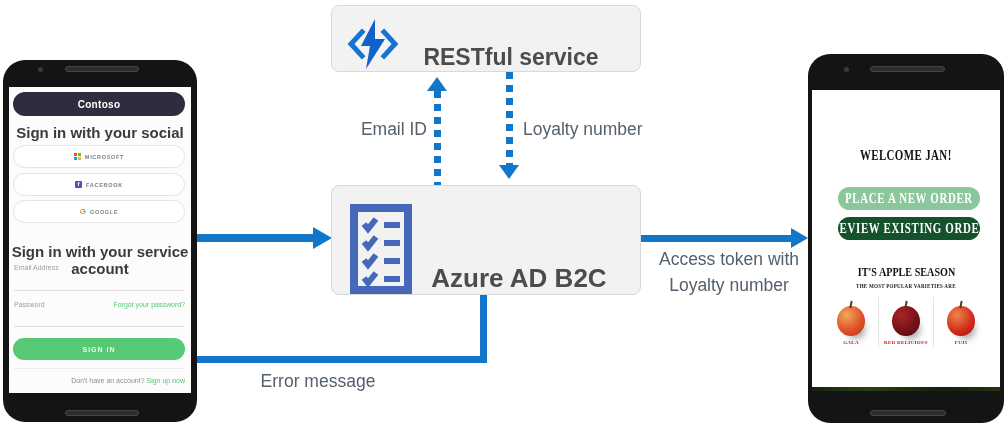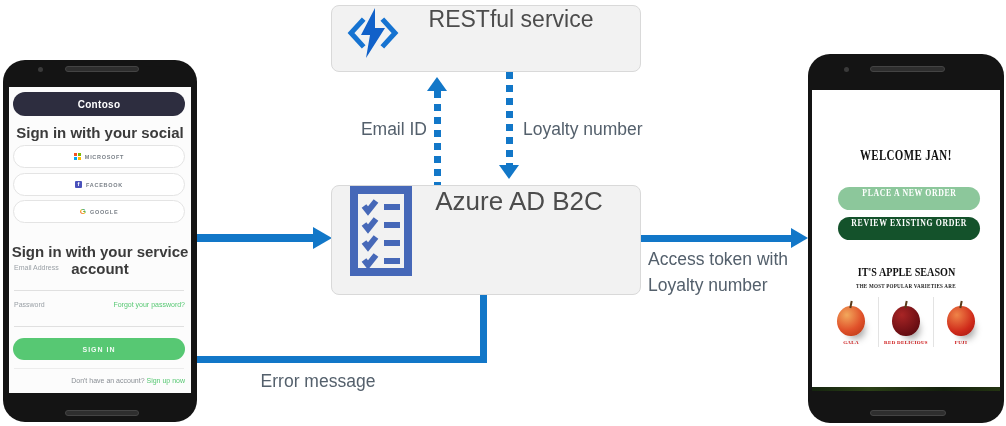--- a/index.html
+++ b/index.html
@@ -2,21 +2,21 @@
 <html><head>
 <meta charset="utf-8">
 <style>
   * { margin:0; padding:0; box-sizing:border-box; }
   html,body { background:#fff; }
   body { font-family:"Liberation Sans","DejaVu Sans",sans-serif; }
   .canvas { position:relative; width:1006px; height:426px; background:#fff; overflow:hidden; }
 
   
   .dbox { position:absolute; background:#f2f2f2; border:1px solid #d9d9d9; border-radius:8px;
-          display:flex; align-items:flex-start; }
+          display:flex; align-items:flex-end;font-weight:bold; }
   .box-restful { left:331px; top:5px; width:310px; height:67px; }
   .box-b2c { left:331px; top:185px; width:310px; height:110px; }
   .dbox .box-label { flex:1; text-align:center; color:#4c4c4c; }
   .box-restful .box-label { font-size:23px; padding-right:18px; }
   .box-b2c .box-label { font-size:26px; padding-right:14px; }
   .func-icon { margin-left:14px; }
   .checklist-icon { margin-left:18px; }
 
   
   .shaft-h { position:absolute; background:#1277c8; }
@@ -67,21 +67,21 @@
                 letter-spacing:1px; display:flex; align-items:center; justify-content:center; }
   .l-divider { position:absolute; left:5px; top:281px; width:170px; height:1px; background:#ececec; }
   .signup-row { position:absolute; right:6px; top:290px; font-size:7px; color:#8a8f95; }
   .signup-row .link { color:#57c873; }
 
   
   .condensed { display:inline-block; transform:scaleX(.78); transform-origin:center; white-space:nowrap; }
   .welcome { position:absolute; width:100%; top:58px; text-align:center; font-size:14px;
              font-weight:bold; color:#111; letter-spacing:.5px; }
   .r-btn { position:absolute; left:26px; width:142px; height:23px; border-radius:12px; color:#fff;
-           display:flex; justify-content:center; font-size:10px; font-weight:bold;
+           display:flex; align-items:center; justify-content:center; font-size:14px; font-weight:bold;
            letter-spacing:.8px; }
   .r-btn-1 { top:97px; background:#8cc79b; }
   .r-btn-2 { top:127px; background:#14522b; }
   .season-title { position:absolute; width:100%; top:174px; text-align:center; font-size:13px;
                   font-weight:bold; color:#111; }
   .season-sub { position:absolute; width:100%; top:192px; text-align:center; font-size:6.5px;
                 font-weight:bold; color:#222; letter-spacing:.3px; }
   .apple-row { position:absolute; left:12px; top:207px; width:164px; height:50px; display:flex; }
   .apple-col { flex:1; display:flex; flex-direction:column; align-items:center; justify-content:flex-end;
                padding-bottom:2px; }
@@ -111,21 +111,21 @@
   <div class="dash-v" style="left:434px; top:91px; height:94px;"></div>
   <div class="head-up" style="left:427px; top:77px;"></div>
 
   <div class="dash-v" style="left:506px; top:72px; height:93px;"></div>
   <div class="head-down" style="left:499px; top:165px;"></div>
 
   <div class="error-path"></div>
 
   <div class="flow-label" style="left:335px; top:119px; width:92px; text-align:right;">Email ID</div>
   <div class="flow-label" style="left:523px; top:119px;">Loyalty number</div>
-  <div class="flow-label" style="left:648px; top:246px; width:162px; line-height:26px;">
+  <div class="flow-label" style="left:648px; top:246px; width:162px; text-align:center; line-height:26px;">
     <span>Access token with</span><br>
     <span>Loyalty number</span>
   </div>
   <div class="flow-label" style="left:228px; top:371px; width:180px; text-align:center;">Error message</div>
 
   <div class="dbox box-restful">
     <svg class="func-icon" width="54" height="54" viewBox="0 0 54 54">
       <polyline points="16,15 5,27 16,39" fill="none" stroke="#1673d1" stroke-width="5" stroke-linecap="square"></polyline>
       <polyline points="38,15 49,27 38,39" fill="none" stroke="#1673d1" stroke-width="5" stroke-linecap="square"></polyline>
       <polygon points="29,2 15,29 24,29 20,52 39,22 29,22" fill="#1161c9"></polygon>

